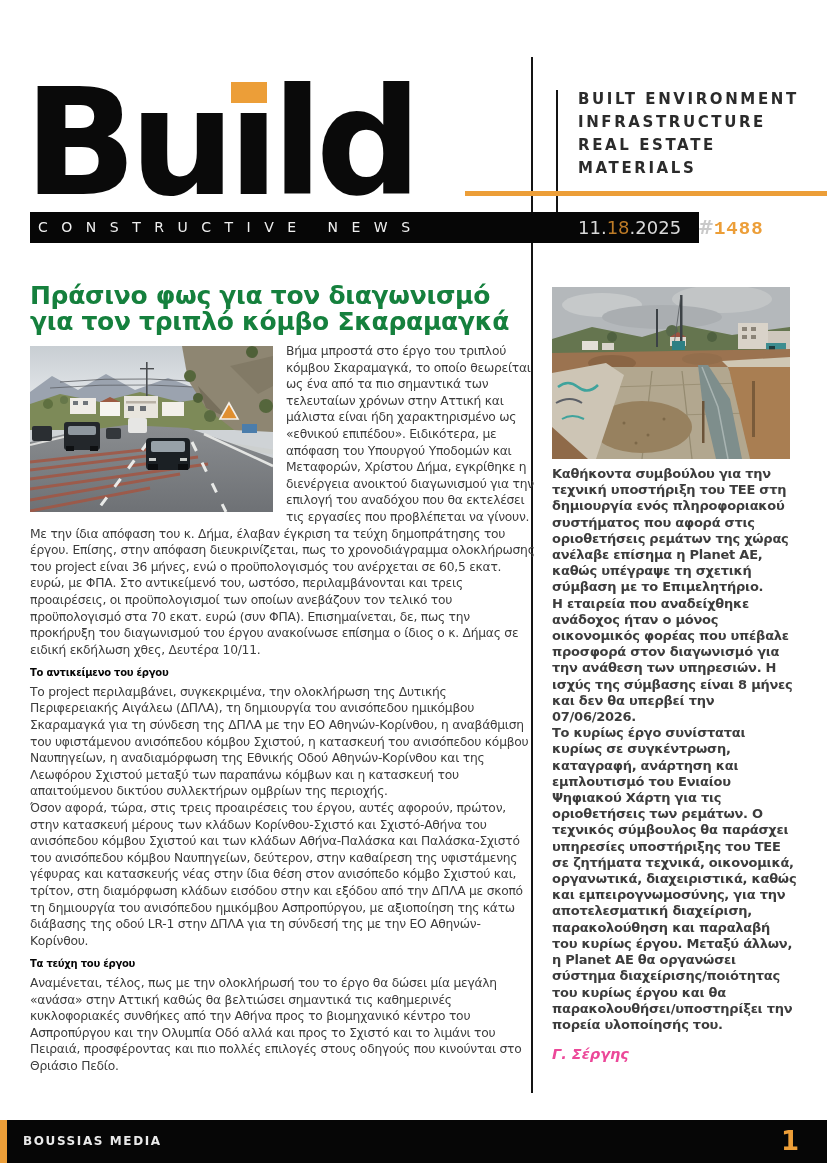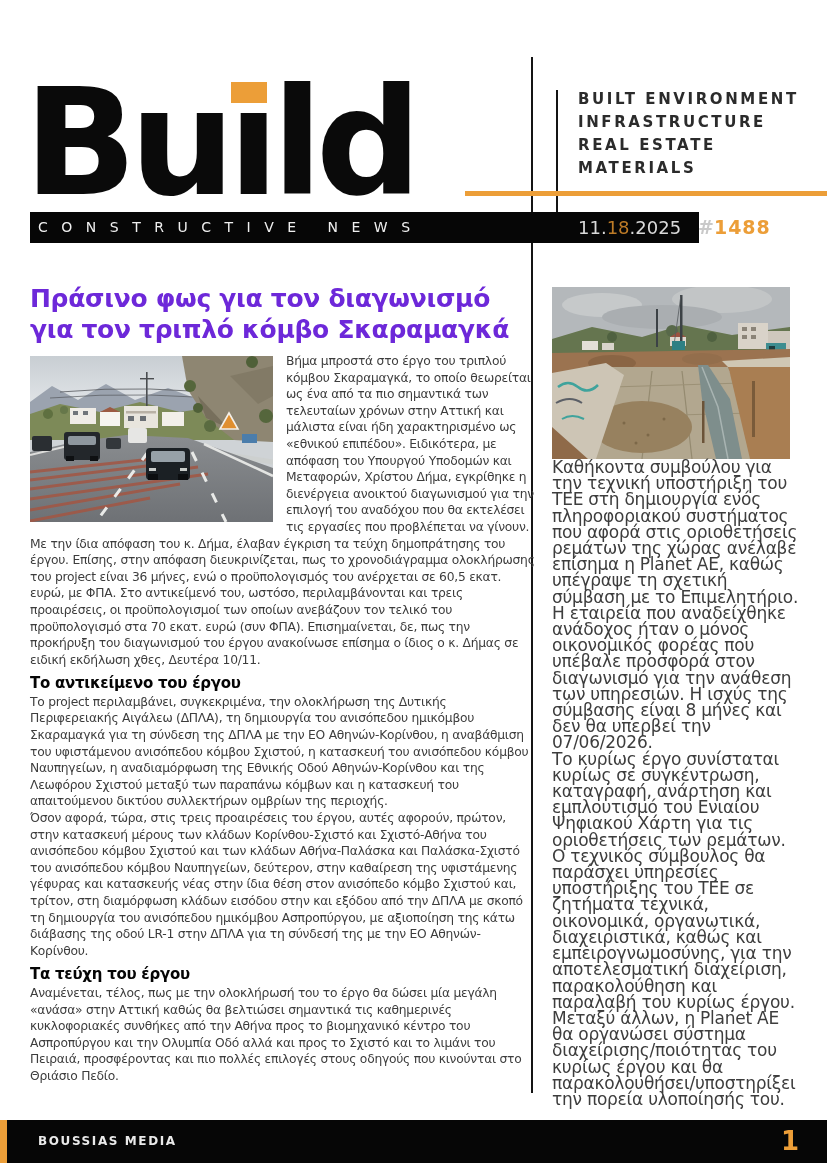--- a/index.html
+++ b/index.html
@@ -22,46 +22,46 @@
 
   .orange-line{ position:absolute; left:465px; top:191px; width:362px; height:5px; background:var(--accent); }
 
   .newsbar{ position:absolute; left:30px; top:212px; width:669px; height:31px; background:var(--bar); }
   .tagline{ position:absolute; left:8px; top:0; line-height:31px; font-size:14px;
             letter-spacing:13.5px; color:#efefef; white-space:nowrap; }
   .datebox{ position:absolute; left:548px; top:0; line-height:31px; font-size:18px; color:#d9d9d9; white-space:nowrap; }
   .datebox .d2{ color:var(--accent-dim); }
   .issuebox{ position:absolute; left:668px; top:0; line-height:31px; font-size:19px; white-space:nowrap; }
   .issuebox .hash{ color:#c9c9c9; font-weight:700; }
-  .issuebox .num{ color:var(--accent); font-weight:800; letter-spacing:1px; }
+  .issuebox .num{ color:var(--accent); font-weight:800; letter-spacing:1px;font-family:Liberation Mono, monospace; }
 
   
   .left-col{ position:absolute; left:30px; top:283px; width:507px; }
-  .main-title{ font-size:25px; line-height:31px; font-weight:800; color:#6d28d9;
+  .main-title{ font-size:25px; line-height:26px; font-weight:800; color:#15803d;
                letter-spacing:-0.3px; white-space:pre-line; }
   .main-body{ margin-top:8px; font-size:12.3px; line-height:16.6px; letter-spacing:-0.25px;
               color:var(--body); text-align:left; }
   .main-photo{ float:left; width:243px; height:166px; margin:3px 13px 6px 0; background:#cfd3d6; }
   .main-photo svg, .side-photo svg{ display:block; width:100%; height:100%; }
-  .subhead{ font-size:15px; font-weight:800; color:#050505; margin:7px 0 2px 0; clear:none; }
+  .subhead{ font-size:10px; font-weight:800; color:#050505; margin:7px 0 2px 0; clear:none; }
   .byline{ font-size:14.5px; font-weight:700; font-style:italic; color:#1d1d1d; margin-top:9px; }
 
   
   .right-col{ position:absolute; left:552px; top:287px; width:247px; }
   .side-photo{ width:238px; height:172px; background:#b7bbbe; }
   .side-title{ margin-top:11px; font-size:18.5px; line-height:23px; font-weight:800;
                color:#0b0b0b; letter-spacing:0.2px; }
-  .side-body{ margin-top:0; font-size:17px; line-height:16.2px; letter-spacing:-0.25px; color:var(--body); }
+  .side-body{ margin-top:7px; font-size:13px; line-height:16.2px; letter-spacing:-0.25px; color:var(--body);font-weight:bold; }
   .side-body p{ margin:0; }
   .side-byline{ font-size:14.5px; font-weight:700; font-style:italic; color:#ec4899; margin-top:13px; }
 
   
   .footer{ position:absolute; left:0; top:1120px; width:827px; height:43px; background:var(--bar); }
   .footer-accent{ position:absolute; left:0; top:0; width:7px; height:43px; background:var(--accent); }
-  .footer-brand{ position:absolute; left:38px; top:0; line-height:43px; font-size:12px; font-weight:700;
+  .footer-brand{ position:absolute; left:23px; top:0; line-height:43px; font-size:12px; font-weight:700;
                  letter-spacing:1.6px; color:#e9e9e9; }
   .page-num{ position:absolute; right:28px; top:0; line-height:43px; font-size:26px; font-weight:800; color:var(--accent); }
 </style>
 </head>
 <body>
 
 <div class="logo">
   <span>Bu</span><span class="i-wrap"><span>ı</span><span class="i-dot"></span></span><span>ld</span>
 </div>
 

